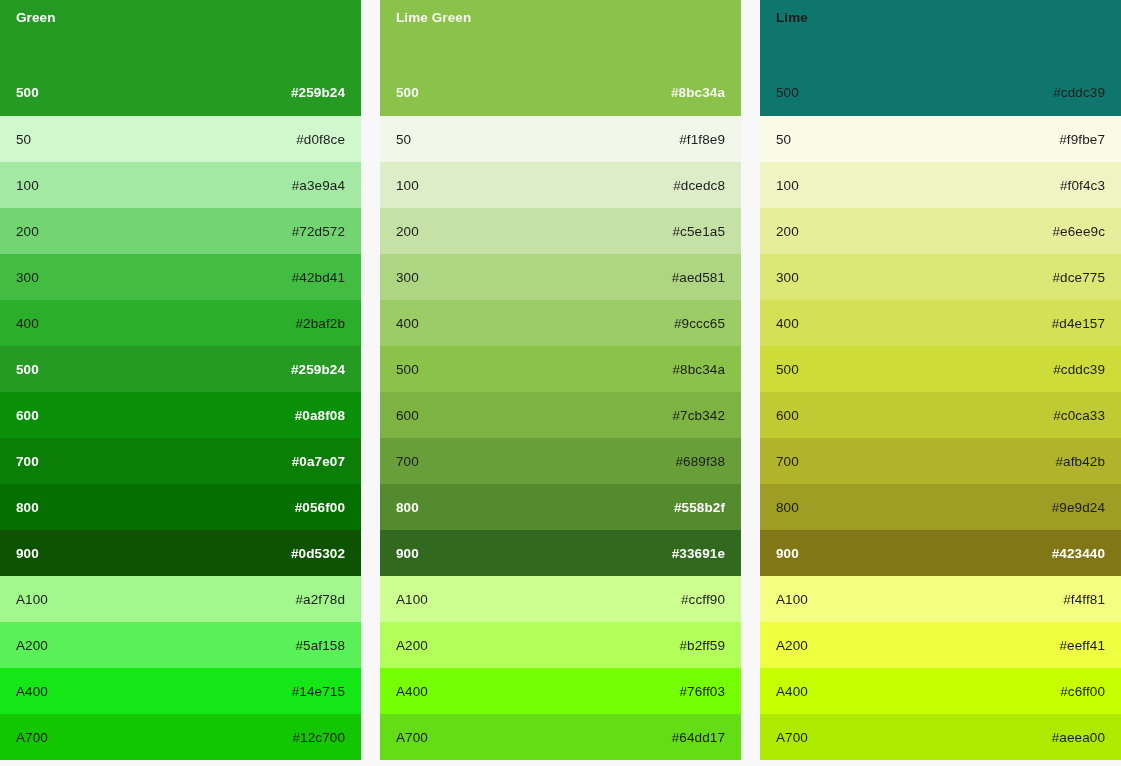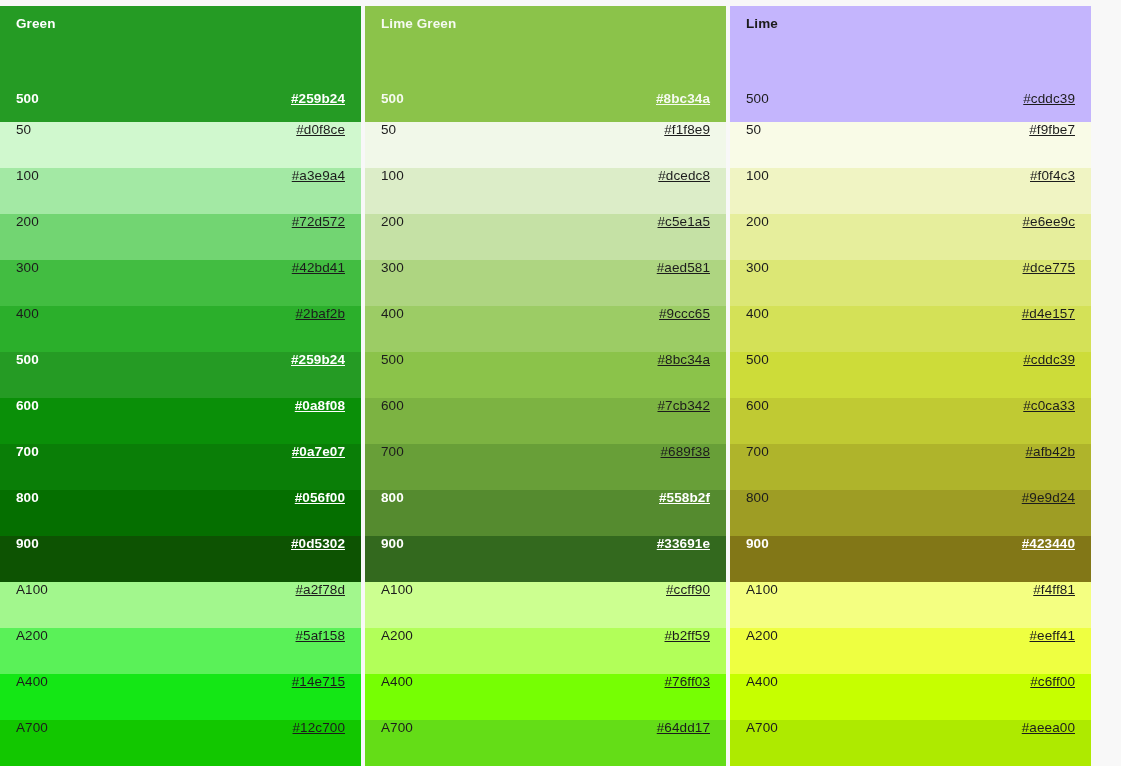--- a/index.html
+++ b/index.html
@@ -11,22 +11,21 @@
     height: 766px;
     background: #f8f8f8;
     font-family: "Liberation Sans", sans-serif;
     overflow: hidden;
   }
   .palette-board {
     display: flex;
     width: 1121px;
     height: 766px;
     box-sizing: border-box;
-    padding-top: 6px;
-    gap: 4px;
+    gap: 19px;
   }
   .palette-column {
     width: 361px;
     flex: 0 0 361px;
     display: flex;
     flex-direction: column;
   }
   .swatch-header {
     height: 116px;
     box-sizing: border-box;
@@ -47,29 +46,29 @@
     justify-content: space-between;
     align-items: baseline;
     padding-bottom: 16px;
     font-size: 13.5px;
   }
   .swatch-row {
     height: 46px;
     box-sizing: border-box;
     padding: 0 16px;
     display: flex;
+    align-items: center;
     justify-content: space-between;
     font-size: 13.5px;
   }
   .tone-name {
     letter-spacing: 0.1px;
   }
   .tone-hex {
     letter-spacing: 0.1px;
-    text-decoration: underline;
   }
   .light-text {
     color: #ffffff;
   }
   .light-text .tone-name,
   .light-text .tone-hex,
   .light-text .palette-title {
     font-weight: bold;
   }
   .dark-text {
@@ -213,21 +212,21 @@
       <div class="swatch-row dark-text" style="background: rgb(118, 255, 3);">
         <span class="tone-name">A400</span>
         <span class="tone-hex">#76ff03</span>
       </div>
       <div class="swatch-row dark-text" style="background: rgb(100, 221, 23);">
         <span class="tone-name">A700</span>
         <span class="tone-hex">#64dd17</span>
       </div>
     </div>
     <div class="palette-column">
-      <div class="swatch-header dark-text" style="background: #c4b5fd;">
+      <div class="swatch-header dark-text" style="background: #0f766e;">
         <div class="palette-title">Lime</div>
         <div class="header-row">
           <span class="tone-name">500</span>
           <span class="tone-hex">#cddc39</span>
         </div>
       </div>
       <div class="swatch-row dark-text" style="background: rgb(249, 251, 231);">
         <span class="tone-name">50</span>
         <span class="tone-hex">#f9fbe7</span>
       </div>

